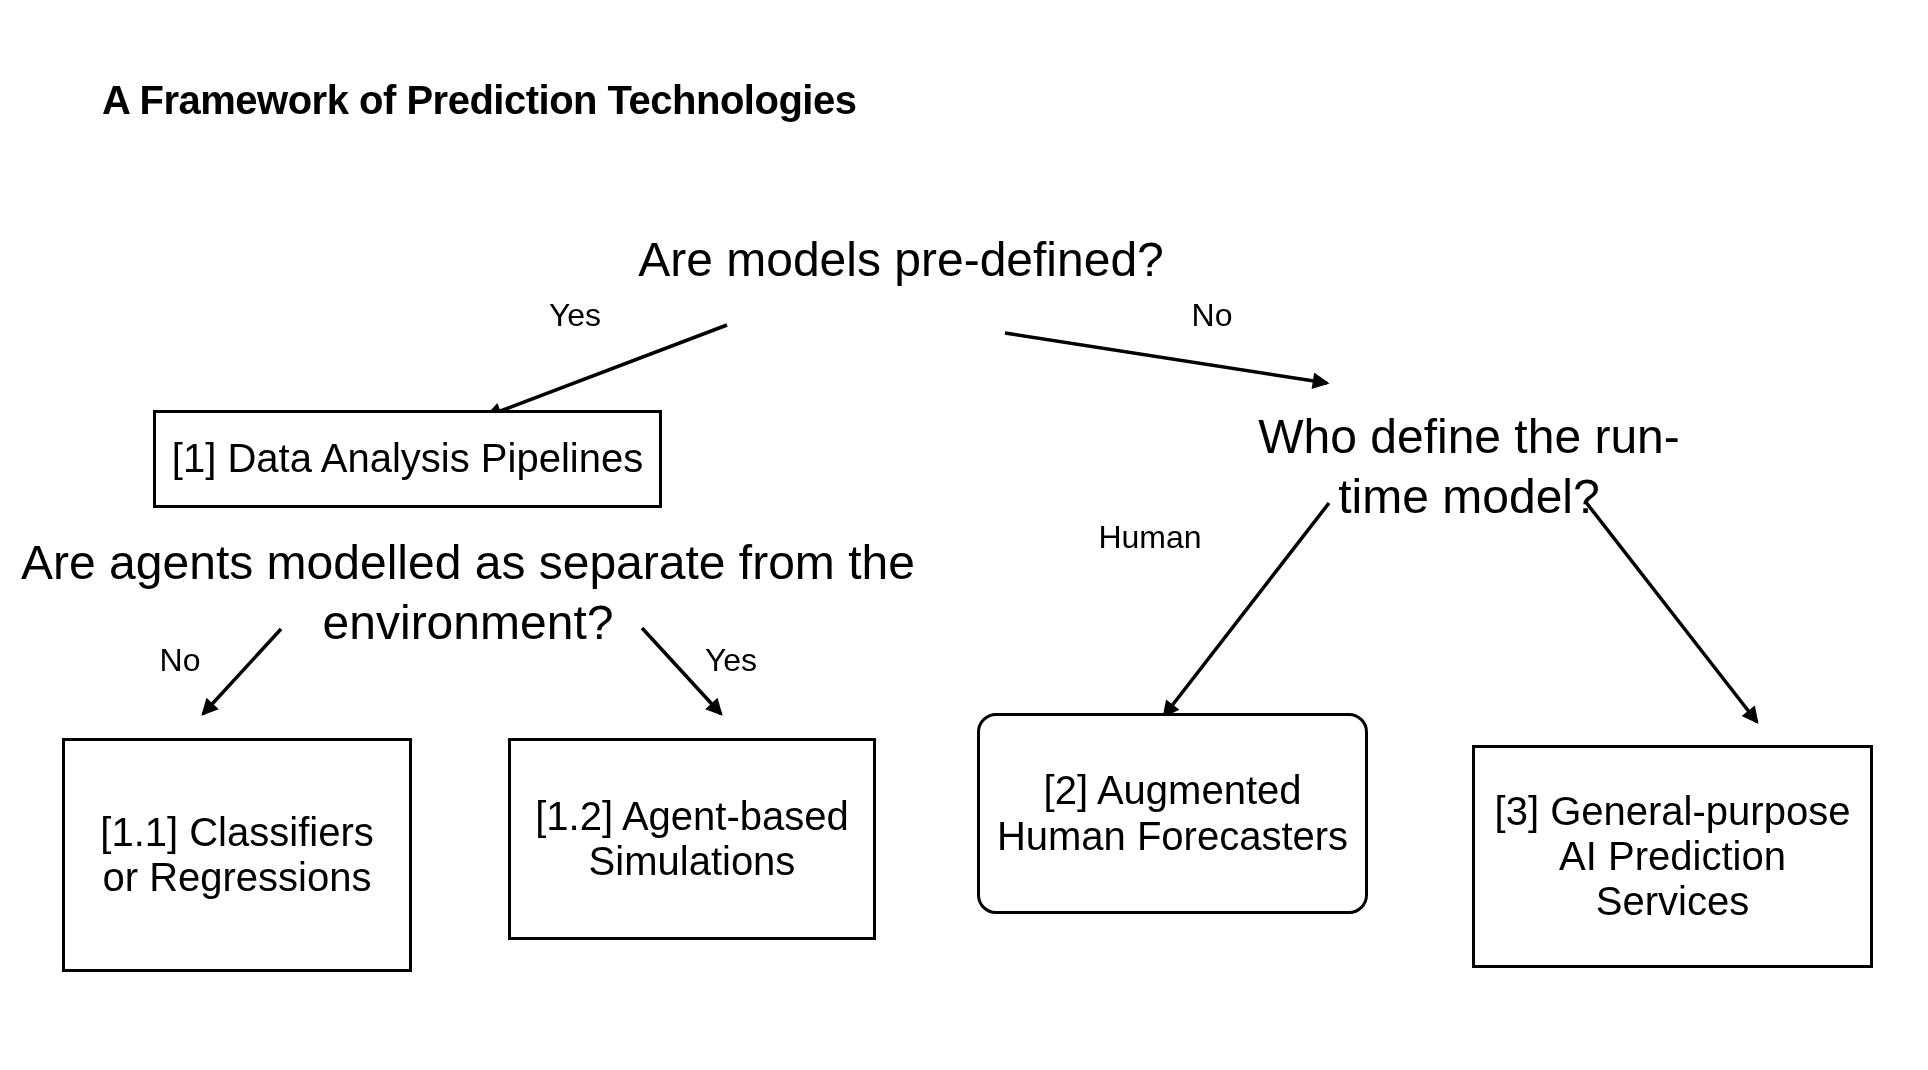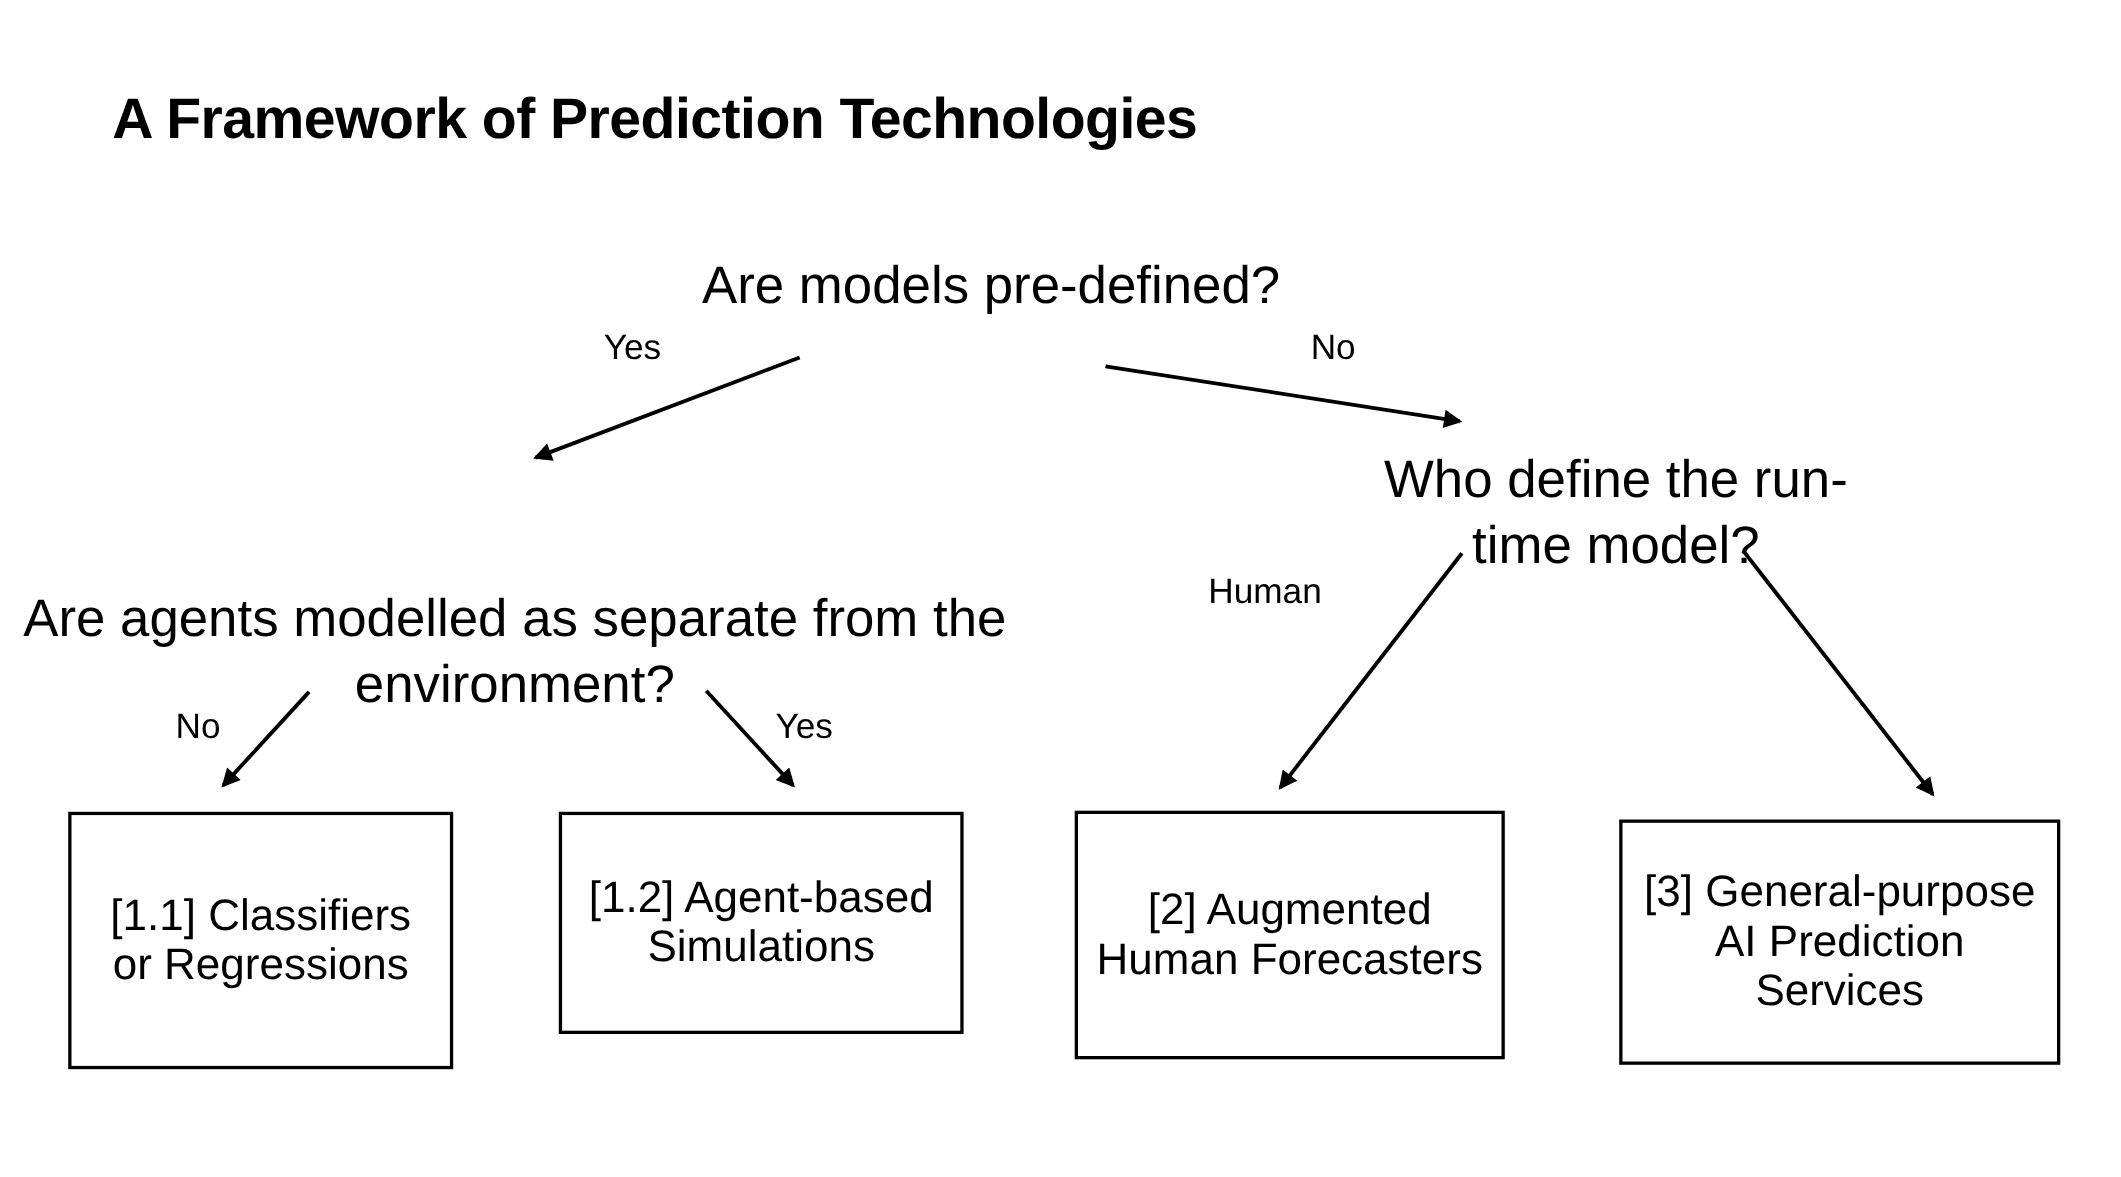--- a/index.html
+++ b/index.html
@@ -20,21 +20,21 @@
     position: absolute;
     left: 0; top: 0;
     width: 1928px;
     height: 1070px;
     pointer-events: none;
   }
   .title {
     position: absolute;
     left: 102px;
     top: 78px;
-    font-size: 52px;
+    font-size: 40px;
     font-weight: 700;
     letter-spacing: -0.5px;
     white-space: nowrap;
   }
   .q {
     position: absolute;
     transform: translateX(-50%);
     font-size: 48px;
     line-height: 1.26;
     text-align: center;
@@ -83,40 +83,43 @@
     <line x1="1329" y1="503" x2="1164" y2="716" stroke="#000" stroke-width="3.5" marker-end="url(#ah)"></line>
     <line x1="1585" y1="501" x2="1757" y2="722" stroke="#000" stroke-width="3.5" marker-end="url(#ah)"></line>
   </svg>
 
   <div class="title">A Framework of Prediction Technologies</div>
 
   <div class="q" style="left:901px; top:230px;">Are models pre-defined?</div>
   <div class="lbl" style="left:575px; top:298px;">Yes</div>
   <div class="lbl" style="left:1212px; top:298px;">No</div>
 
+  <div class="node" style="left:153px; top:410px; width:509px; height:98px;">
+    <div class="node-inner">[1] Data Analysis Pipelines</div>
+  </div>
 
   <div class="q" style="left:468px; top:533px;">Are agents modelled as separate from the
 environment?</div>
   <div class="lbl" style="left:180px; top:643px;">No</div>
   <div class="lbl" style="left:731px; top:643px;">Yes</div>
 
   <div class="q" style="left:1469px; top:407px;">Who define the run-time model?</div>
   <div class="lbl" style="left:1150px; top:520px;">Human</div>
 
   <div class="node" style="left:62px; top:738px; width:350px; height:234px;">
     <div class="node-inner">[1.1] Classifiers
 or Regressions</div>
   </div>
 
   <div class="node" style="left:508px; top:738px; width:368px; height:202px;">
     <div class="node-inner">[1.2] Agent-based
 Simulations</div>
   </div>
 
-  <div class="node" style="left:977px; top:737px; width:391px; height:226px;">
+  <div class="node" style="left:977px; top:713px; width:391px; height:201px;border-radius:19px;">
     <div class="node-inner">[2] Augmented
 Human Forecasters</div>
   </div>
 
   <div class="node" style="left:1472px; top:745px; width:401px; height:223px;">
     <div class="node-inner">[3] General-purpose
 AI Prediction
 Services</div>
   </div>
 

